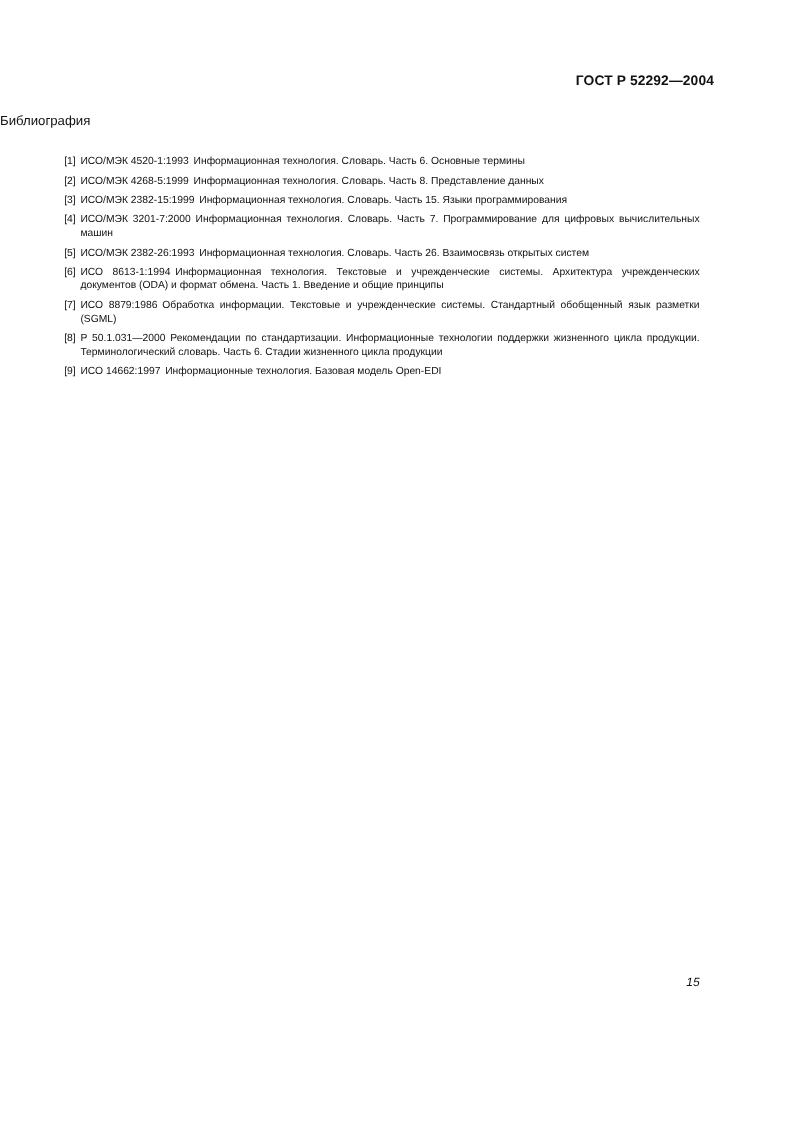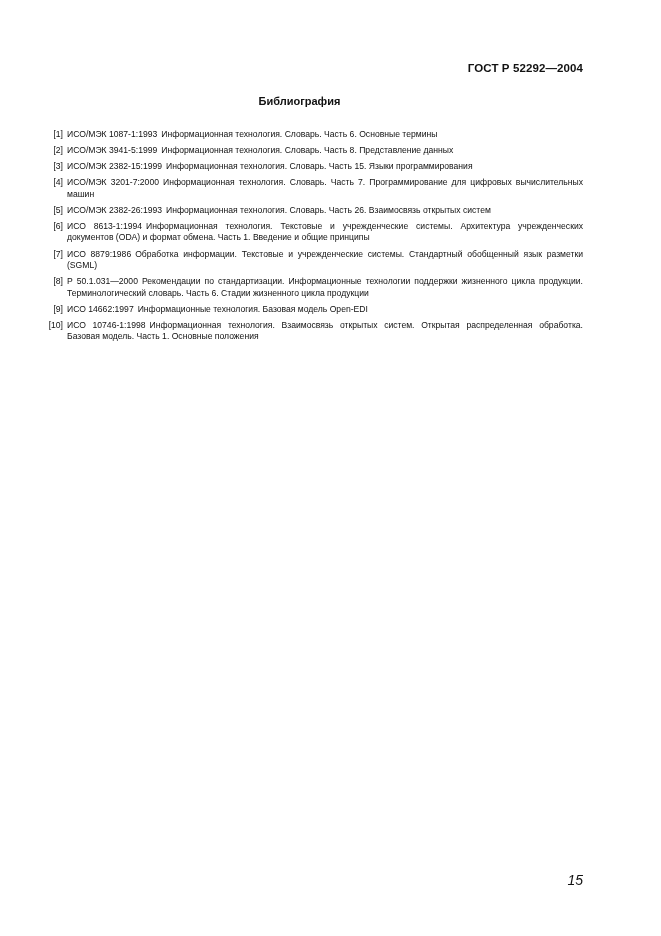--- a/index.html
+++ b/index.html
@@ -11,33 +11,32 @@
       width: 661px;
       height: 936px;
       position: relative;
       overflow: hidden;
       font-family: "Liberation Sans", sans-serif;
       color: #111111;
     }
     .page-header {
       position: absolute;
       top: 62px;
-      right: 78px;
+      right: 66px;
       font-size: 11.5px;
       font-weight: bold;
       letter-spacing: 0.1px;
     }
     .section-title {
       position: absolute;
       top: 95px;
       left: 0;
       width: 599px;
-      text-align: center;
       font-size: 11px;
-      font-weight: bold;
+      font-weight: normal;
     }
     .biblio-list {
       position: absolute;
       top: 129px;
       left: 40px;
       width: 543px;
       margin: 0;
       padding: 0;
       list-style: none;
     }
@@ -55,41 +54,41 @@
     }
     .biblio-text {
       flex: 1;
       text-align: justify;
     }
     .biblio-code {
       margin-right: 4px;
     }
     .page-number {
       position: absolute;
-      top: 872px;
+      top: 814px;
       right: 78px;
-      font-size: 14px;
+      font-size: 10px;
       font-style: italic;
     }
   </style>
 </head>
 <body>
 
 <div class="page-header">ГОСТ Р 52292—2004</div>
 
 <div class="section-title">Библиография</div>
 
 <ul class="biblio-list">
   <li class="biblio-item">
     <span class="biblio-num">[1]</span>
-    <span class="biblio-text"><span class="biblio-code">ИСО/МЭК 1087-1:1993</span><span>Информационная технология. Словарь. Часть 6. Основные термины</span></span>
+    <span class="biblio-text"><span class="biblio-code">ИСО/МЭК 4520-1:1993</span><span>Информационная технология. Словарь. Часть 6. Основные термины</span></span>
   </li>
   <li class="biblio-item">
     <span class="biblio-num">[2]</span>
-    <span class="biblio-text"><span class="biblio-code">ИСО/МЭК 3941-5:1999</span><span>Информационная технология. Словарь. Часть 8. Представление данных</span></span>
+    <span class="biblio-text"><span class="biblio-code">ИСО/МЭК 4268-5:1999</span><span>Информационная технология. Словарь. Часть 8. Представление данных</span></span>
   </li>
   <li class="biblio-item">
     <span class="biblio-num">[3]</span>
     <span class="biblio-text"><span class="biblio-code">ИСО/МЭК 2382-15:1999</span><span>Информационная технология. Словарь. Часть 15. Языки программирования</span></span>
   </li>
   <li class="biblio-item">
     <span class="biblio-num">[4]</span>
     <span class="biblio-text"><span class="biblio-code">ИСО/МЭК 3201-7:2000</span><span>Информационная технология. Словарь. Часть 7. Программирование для цифровых вычислительных машин</span></span>
   </li>
   <li class="biblio-item">
@@ -105,19 +104,15 @@
     <span class="biblio-text"><span class="biblio-code">ИСО 8879:1986</span><span>Обработка информации. Текстовые и учрежденческие системы. Стандартный обобщенный язык разметки (SGML)</span></span>
   </li>
   <li class="biblio-item">
     <span class="biblio-num">[8]</span>
     <span class="biblio-text"><span class="biblio-code">Р 50.1.031—2000</span><span>Рекомендации по стандартизации. Информационные технологии поддержки жизненного цикла продукции. Терминологический словарь. Часть 6. Стадии жизненного цикла продукции</span></span>
   </li>
   <li class="biblio-item">
     <span class="biblio-num">[9]</span>
     <span class="biblio-text"><span class="biblio-code">ИСО 14662:1997</span><span>Информационные технология. Базовая модель Open-EDI</span></span>
   </li>
-  <li class="biblio-item">
-    <span class="biblio-num">[10]</span>
-    <span class="biblio-text"><span class="biblio-code">ИСО 10746-1:1998</span><span>Информационная технология. Взаимосвязь открытых систем. Открытая распределенная обработка. Базовая модель. Часть 1. Основные положения</span></span>
-  </li>
 </ul>
 
 <div class="page-number">15</div>
 
 </body></html>

